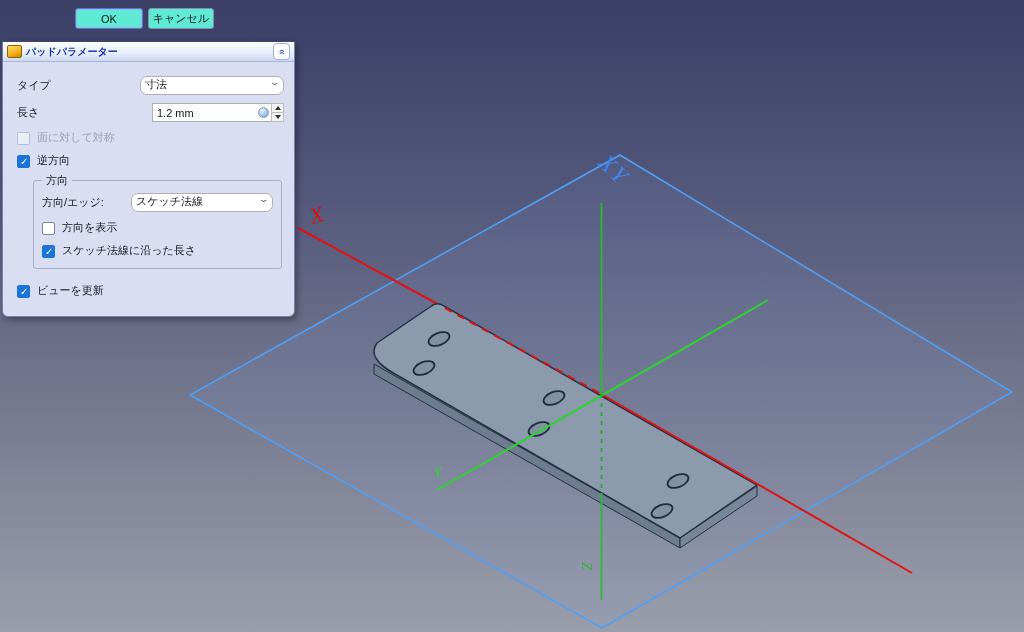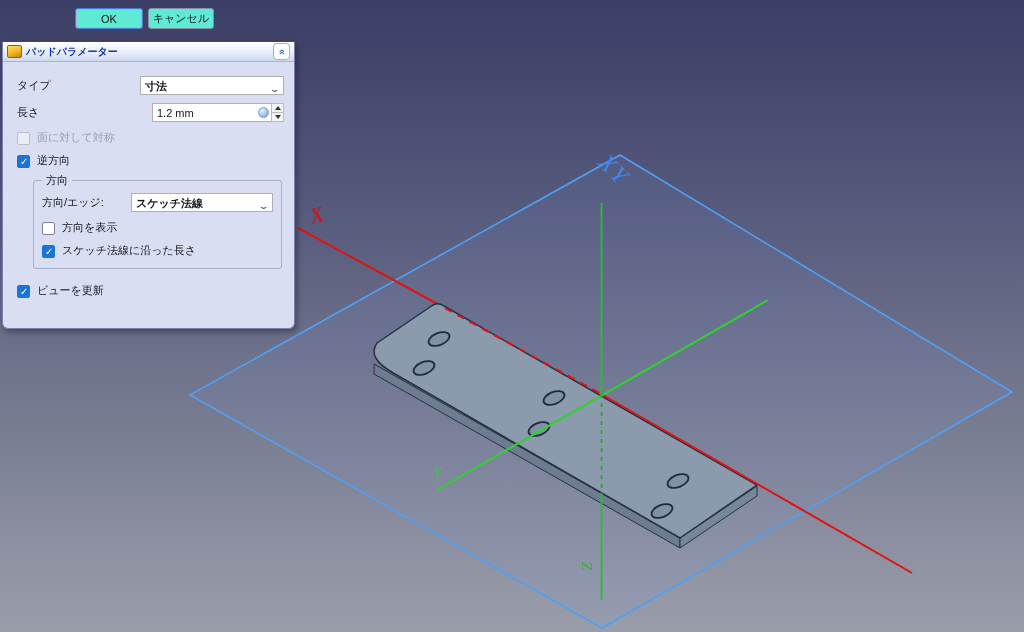--- a/index.html
+++ b/index.html
@@ -24,25 +24,25 @@
     box-shadow:2px 3px 6px rgba(0,0,0,.35);}
   .panel-header{height:17px;background:linear-gradient(180deg,#ffffff 0%,#e8eefb 55%,#cdd9f0 100%);
     border-bottom:1px solid #aab4d4;display:flex;align-items:center;padding:1px 4px;gap:4px;}
   .pad-icon{width:13px;height:11px;background:linear-gradient(160deg,#ffe06a,#f2b01e 60%,#c78500);
     border:1px solid #8a6500;border-radius:2px;flex:none;}
   .panel-title{color:#1330b0;font-weight:bold;font-size:10px;flex:1;line-height:1;}
   .collapse-btn{width:15px;height:15px;background:#fff;border:1px solid #9db0d8;border-radius:4px;
     display:flex;align-items:center;justify-content:center;flex:none;}
   .collapse-btn .glyph{color:#1d4fd0;font-size:10px;font-weight:bold;transform:rotate(-90deg);line-height:1;}
 
-  .panel-body{padding:10px 10px 28px 14px;font-size:11px;color:#15151f;}
+  .panel-body{padding:10px 10px 16px 14px;font-size:11px;color:#15151f;}
   .row{display:flex;align-items:center;height:19px;margin:0 0 8px 0;}
   .row .lbl{flex:1;}
-  .combo{height:17px;background:#fff;border:1px solid #b0b0b0;border-radius:0;
-    display:flex;align-items:flex-end;padding:0 4px;width:132px;flex:none;font-weight:bold;}
+  .combo{height:17px;background:#fff;border:1px solid #b0b0b0;border-radius:7px;
+    display:flex;align-items:flex-start;padding:0 4px;width:132px;flex:none;}
   .combo .chev{margin-left:auto;color:#5a5a5a;font-size:9px;transform:scaleX(1.5);}
   .numfield{display:flex;width:132px;flex:none;height:19px;}
   .numfield .field{flex:1;background:#fff;border:1px solid #b0b0b0;border-right:none;
     display:flex;align-items:center;padding:0 2px 0 4px;}
   .numfield .val{flex:1;}
   .fx-icon{width:11px;height:11px;border-radius:50%;flex:none;
     background:radial-gradient(circle at 35% 30%,#eaf3fc,#9cc0e8 60%,#5f8fc8);
     border:1px solid #7aa0cc;box-sizing:border-box;}
   .spin-btns{width:13px;display:flex;flex-direction:column;flex:none;}
   .spin-btns .sb{flex:1;background:#f3f3f3;border:1px solid #bdbdbd;

